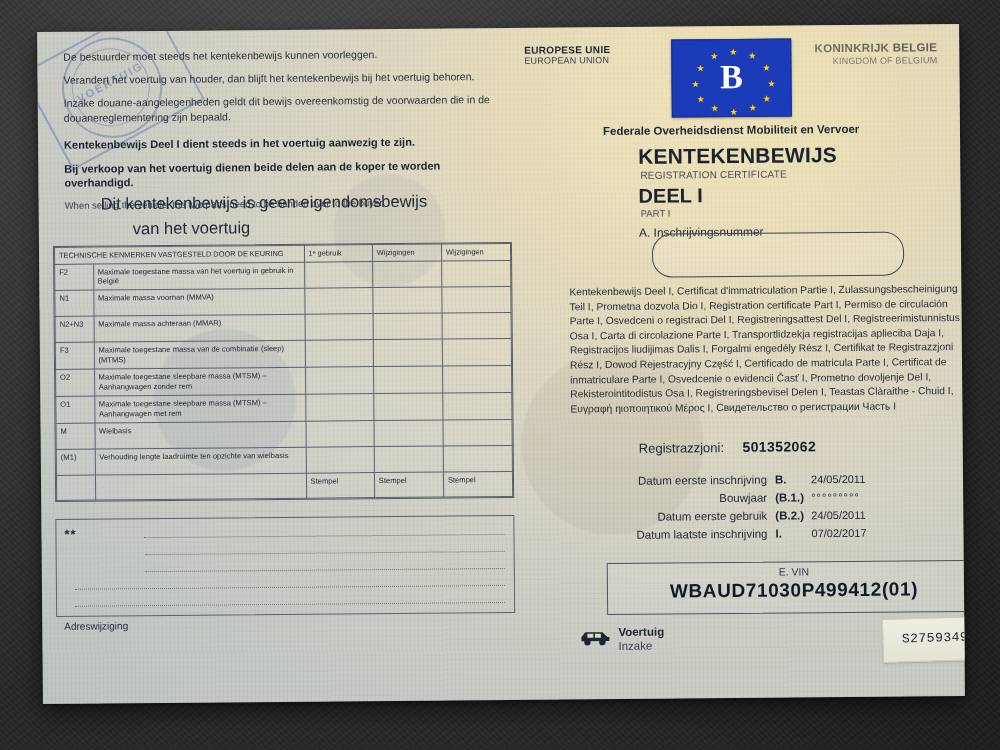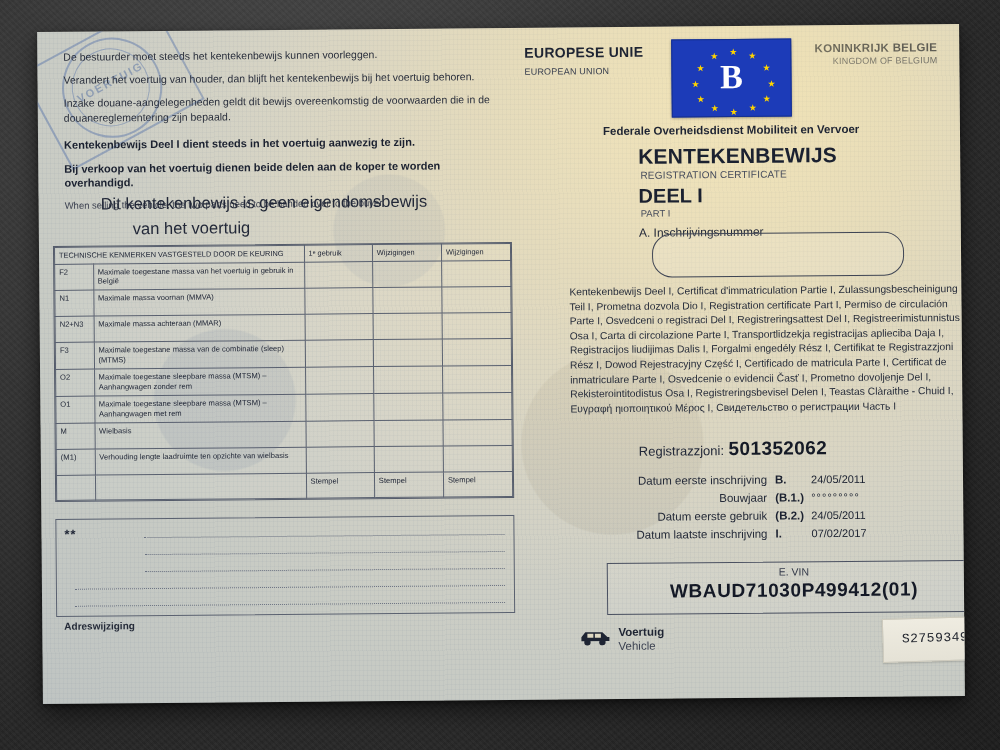--- a/index.html
+++ b/index.html
@@ -142,27 +142,26 @@
     left: 88px;
     width: 360px;
     border-bottom: 1px dotted #6a7181;
     height: 0;
   }
   .addr-label {
     left: 22px;
     top: 589px;
     font-size: 10px;
     color: #252b39;
-    font-weight: bold;
   }
 
   
   .eu-label { left: 487px; top: 17px; }
-  .eu-l1 { font-size: 14px; font-weight: bold; color: #1e2433; letter-spacing: .3px; }
-  .eu-l2 { font-size: 9px; color: #3a4050; margin-top: 6px; letter-spacing: .2px; }
+  .eu-l1 { font-size: 10px; font-weight: bold; color: #1e2433; letter-spacing: .3px; }
+  .eu-l2 { font-size: 9px; color: #3a4050; margin-top: 0; letter-spacing: .2px; }
 
   .be-label { right: 22px; top: 17px; text-align: right; position: absolute; }
   .be-l1 { font-size: 11.5px; font-weight: bold; color: #1e2433; letter-spacing: .3px; }
   .be-l2 { font-size: 9px; color: #3a4050; margin-top: 2px; letter-spacing: .2px; }
 
   .eu-flag {
     left: 634px; top: 13px;
     width: 118px; height: 76px;
     background: #1c3bb8;
     border: 1px solid #15308f;
@@ -236,24 +235,25 @@
     width: 404px;
     font-size: 10.3px;
     line-height: 1.42;
     color: #262c3a;
     text-align: left;
   }
 
   .docnum-row { left: 598px; top: 412px; }
   .docnum-label { font-size: 13px; color: #222838; display: inline-block; }
   .docnum-value {
-    font-size: 19px;
+    font-size: 14px;
     font-weight: bold;
     color: #151a26;
     display: inline-block;
+    margin-left: 14px;
     letter-spacing: .4px;
   }
 
   .dates { left: 574px; top: 448px; width: 330px; }
   .date-row {
     display: flex;
     align-items: baseline;
     font-size: 11.5px;
     color: #242a38;
     margin-bottom: 6px;
@@ -542,21 +542,21 @@
       <svg width="34" height="20" viewBox="0 0 34 20">
         <path d="M3 14 L3 10 L7 5 L24 5 L29 10 L31 10 L31 14 Z" fill="#1e2433"></path>
         <circle cx="9" cy="15" r="3.2" fill="#1e2433"></circle>
         <circle cx="24" cy="15" r="3.2" fill="#1e2433"></circle>
         <rect x="9" y="6.5" width="6" height="4" fill="#ded8c2"></rect>
         <rect x="16.5" y="6.5" width="6" height="4" fill="#ded8c2"></rect>
       </svg>
     </div>
     <div class="layer veh-text">
       <div>Voertuig</div>
-      <div class="sub">Vehicle</div>
+      <div class="sub">Inzake</div>
     </div>
 
     <div class="layer sticker">
       <span>S275934938</span>
     </div>
 
   </div>
 </div>
 
 </body></html>

